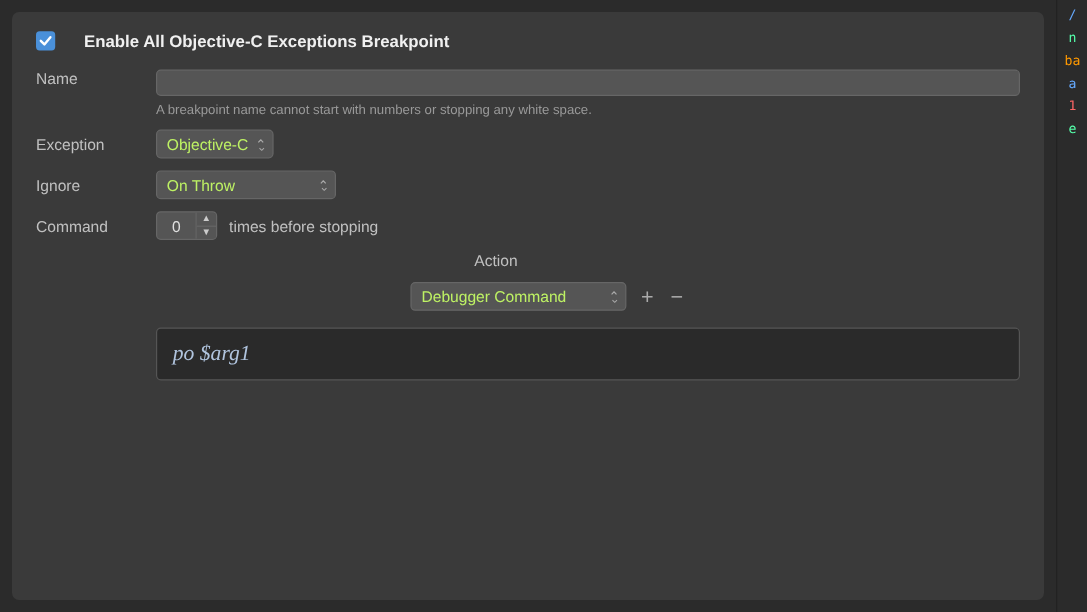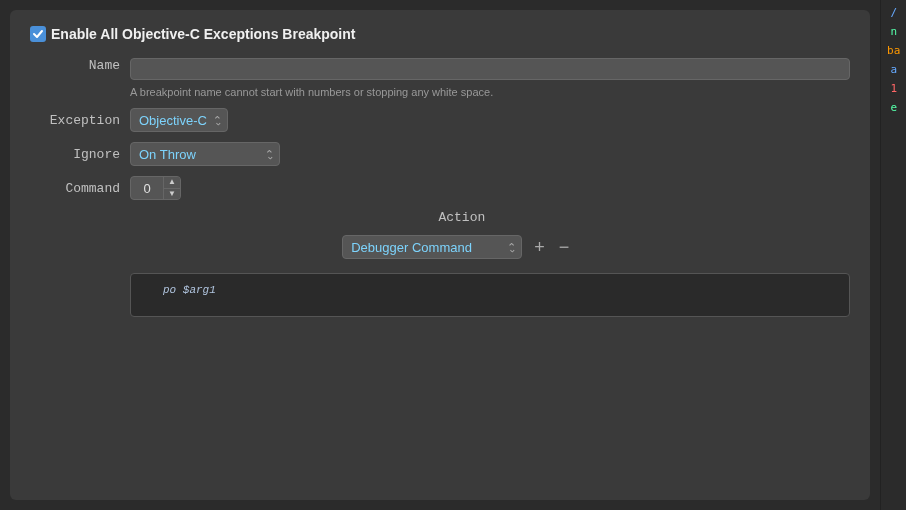--- a/index.html
+++ b/index.html
@@ -22,21 +22,21 @@
       border-radius: 6px;
       margin: 10px;
       display: flex;
       flex-direction: column;
       gap: 0;
     }
 
     .title-row {
       display: flex;
       align-items: center;
-      gap: 5px;
+      gap: 24px;
       margin-bottom: 16px;
     }
 
     .checkbox {
       width: 16px;
       height: 16px;
       background: #4a90d9;
       border-radius: 3px;
       display: flex;
       align-items: center;
@@ -67,25 +67,24 @@
       align-items: center;
       gap: 10px;
     }
 
     .form-row.top-align {
       align-items: flex-start;
     }
 
     .label {
       width: 90px;
-      text-align: right;
+      text-align: left;
       color: #c0c0c0;
       font-size: 13px;
       flex-shrink: 0;
-      font-family: Liberation Mono, monospace;
     }
 
     .name-input {
       flex: 1;
       height: 22px;
       background: #555555;
       border: 1px solid #666;
       border-radius: 4px;
       color: #e0e0e0;
       padding: 2px 6px;
@@ -97,21 +96,21 @@
       font-size: 11px;
       color: #999;
       margin-left: 100px;
       margin-top: -4px;
     }
 
     .select-box {
       background: #555555;
       border: 1px solid #666;
       border-radius: 4px;
-      color: #7dd3fc;
+      color: #bef264;
       padding: 2px 20px 2px 8px;
       font-size: 13px;
       height: 24px;
       appearance: none;
       -webkit-appearance: none;
       cursor: pointer;
       outline: none;
       position: relative;
     }
 
@@ -217,23 +216,23 @@
       cursor: pointer;
       padding: 0 2px;
       line-height: 1;
     }
 
     .command-box {
       margin-left: 100px;
       background: #2a2a2a;
       border: 1px solid #555;
       border-radius: 4px;
-      padding: 10px 32px;
-      font-family: Liberation Mono, monospace;
-      font-size: 11px;
+      padding: 10px 13px;
+      font-family: Liberation Serif, serif;
+      font-size: 18px;
       color: #e0e0e0;
       min-height: 44px;
       margin-top: 4px;
     }
 
     .command-text em {
       font-style: italic;
       color: #b0c4de;
     }
 
@@ -343,20 +342,21 @@
 
     <div class="form-row">
       <span class="label">Command</span>
       <div class="stepper-input-wrapper">
         <input class="stepper-value" type="text" value="0" style="">
         <div class="stepper-buttons">
           <button class="stepper-btn">▲</button>
           <button class="stepper-btn">▼</button>
         </div>
       </div>
+      <span class="times-label">times before stopping</span>
     </div>
 
     <div class="form-row action-row">
       <span class="label">Action</span>
       <div class="action-controls">
         <div class="select-wrapper">
           <select class="select-box" style="min-width:180px;">
             <option>Debugger Command</option>
             <option>Shell Command</option>
             <option>Log Message</option>

